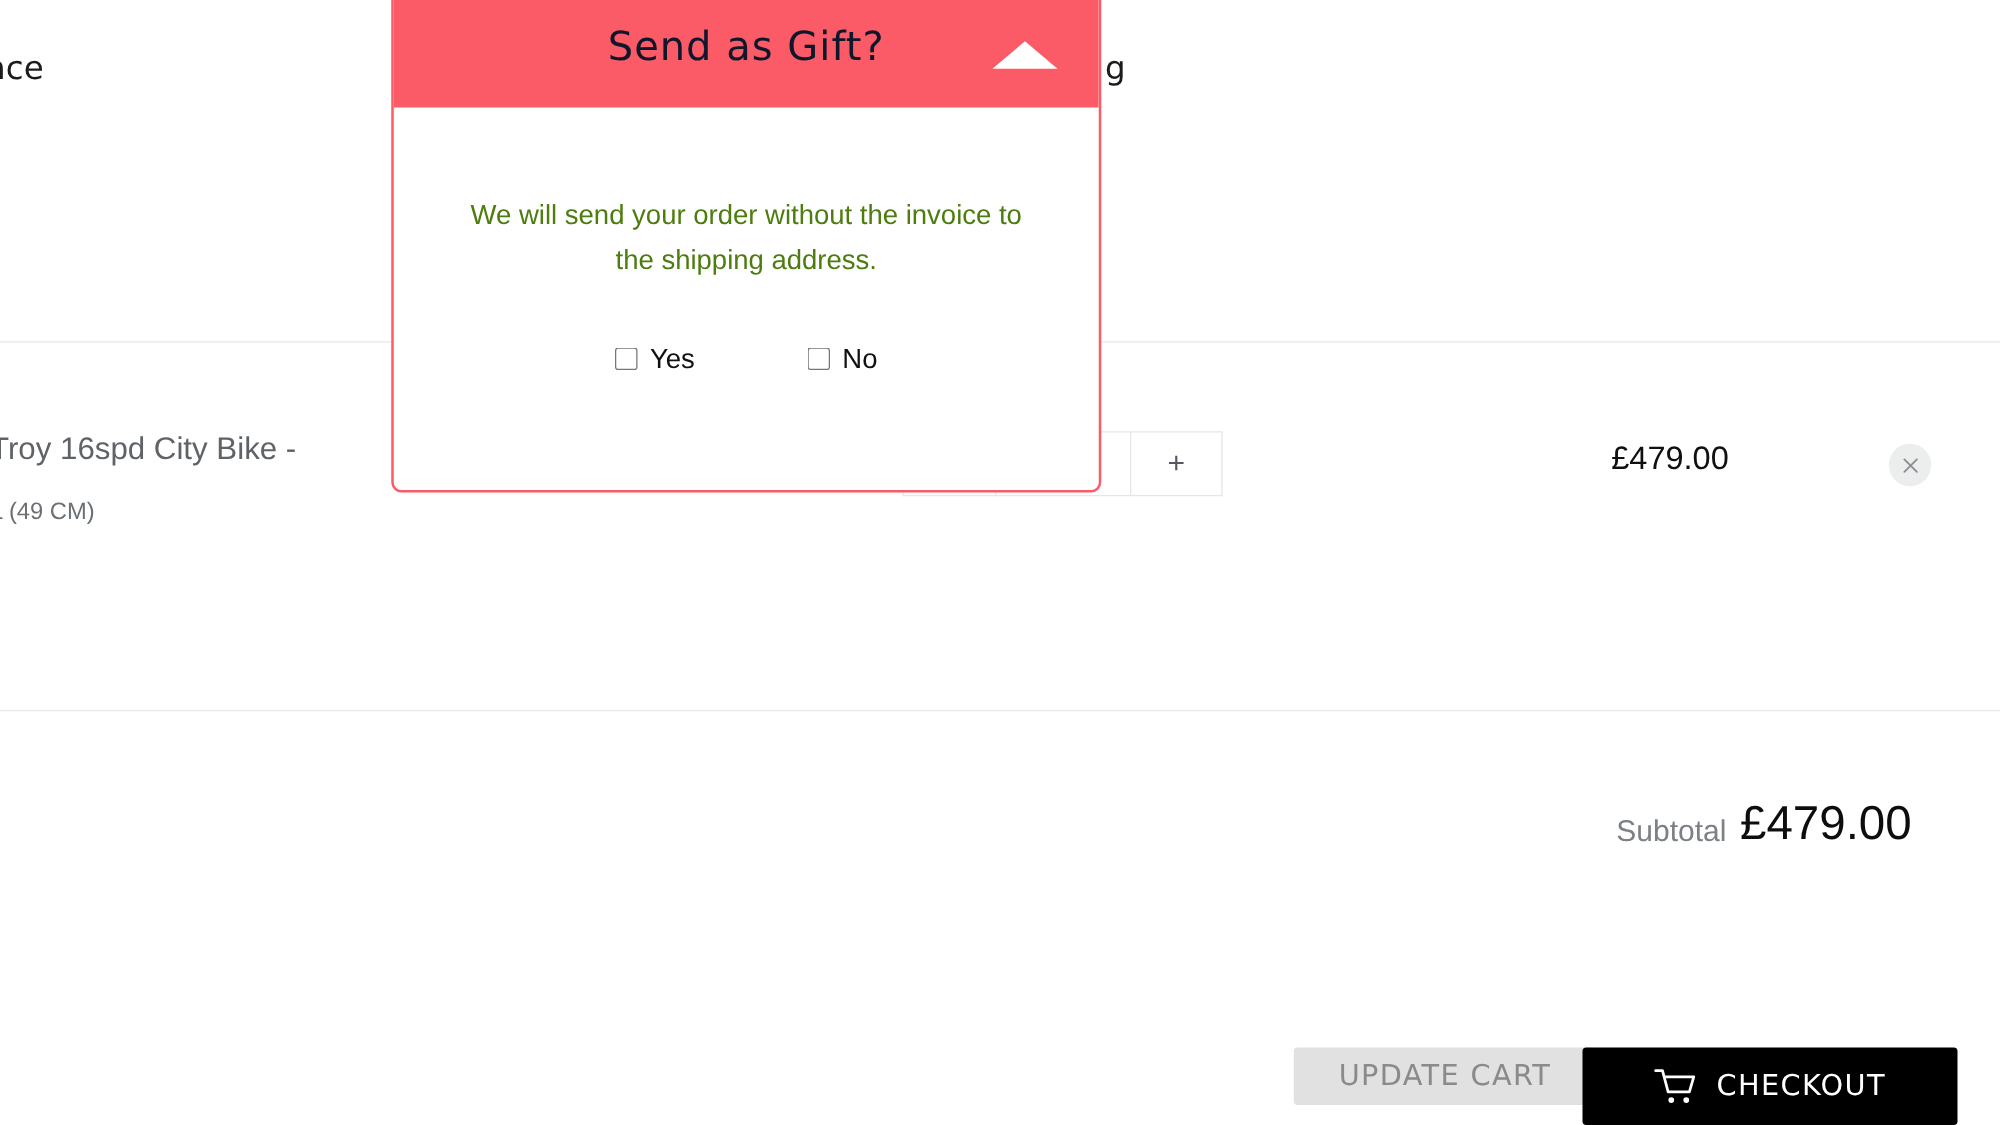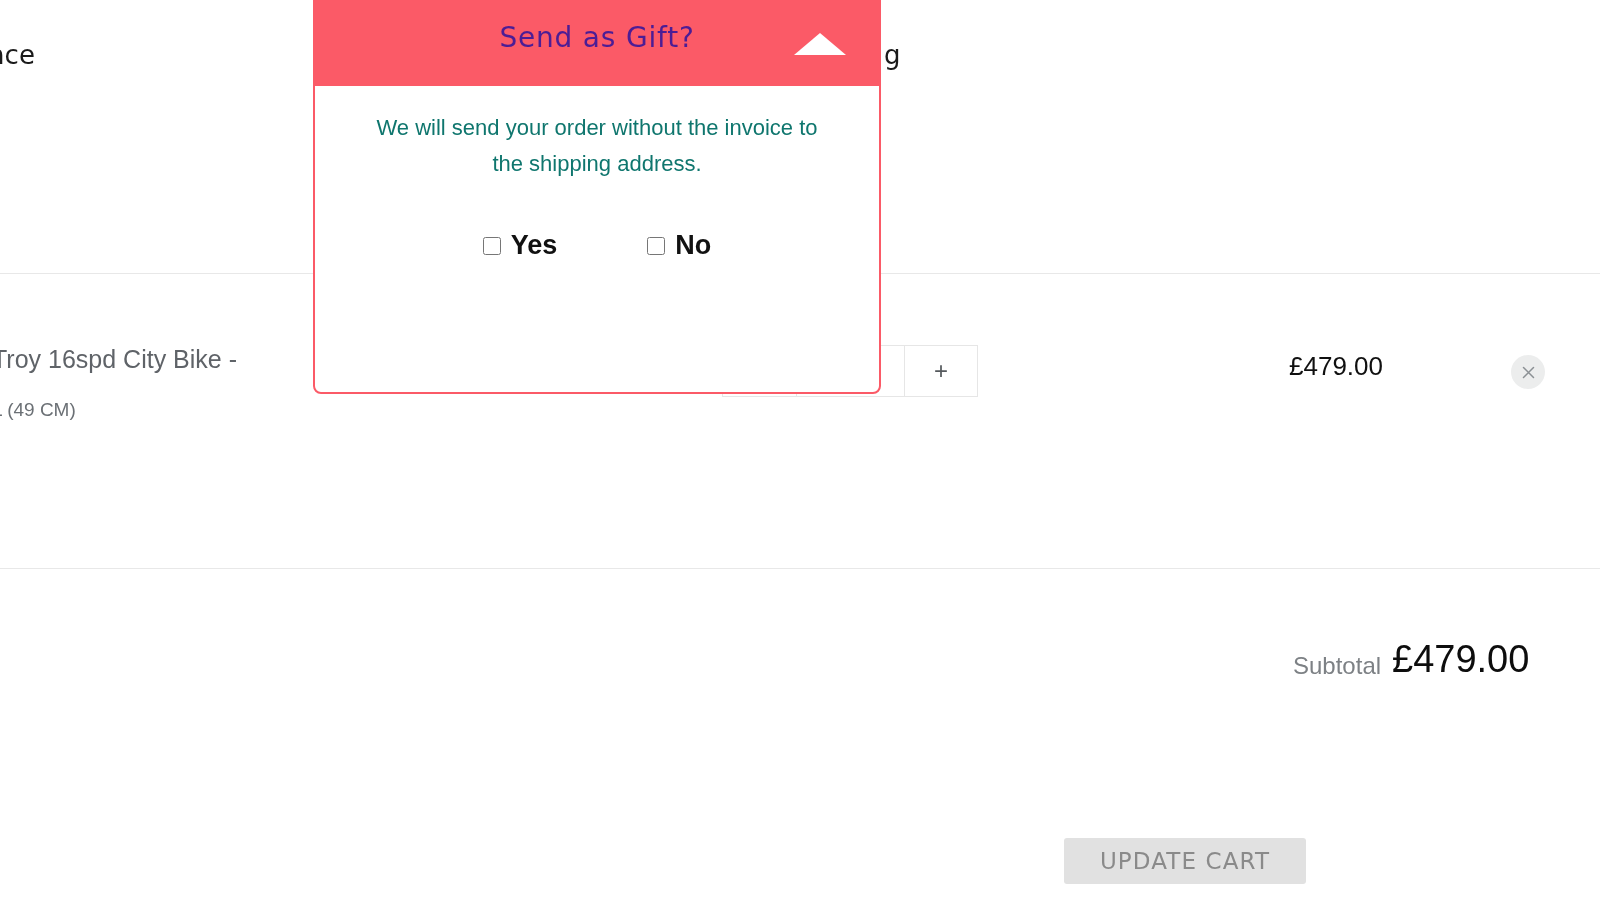--- a/index.html
+++ b/index.html
@@ -146,21 +146,21 @@
     top: 765px;
     font-size: 23px;
     font-style: italic;
     color: #70757a;
     white-space: nowrap;
   }
 
   
   .btn-update {
     position: absolute;
-    left: 1064px;
+    left: 1035px;
     top: 838px;
     width: 242px;
     height: 46px;
     background: #e1e1e1;
     border: none;
     border-radius: 3px;
     font-family: "DejaVu Sans", sans-serif;
     font-size: 23px;
     letter-spacing: 1.1px;
     color: #8a8a8a;
@@ -203,45 +203,45 @@
   .modal-header {
     position: relative;
     height: 98px;
     background: #fb5a67;
     display: flex;
     align-items: center;
     justify-content: center;
   }
   .modal-title {
     font-family: "DejaVu Sans", sans-serif;
-    font-size: 28px;
-    color: #4c1d95;
+    font-size: 32px;
+    color: #0f172a;
     letter-spacing: 0.8px;
   }
   .modal-caret {
     position: absolute;
     right: 33px;
     top: 45px;
     width: 0;
     height: 0;
     border-left: 26px solid transparent;
     border-right: 26px solid transparent;
     border-bottom: 22px solid #ffffff;
     cursor: pointer;
   }
   .modal-body {
     padding: 0 46px;
     text-align: center;
   }
   .modal-text {
     margin: 0;
-    padding-top: 24px;
+    padding-top: 68px;
     font-size: 22px;
     line-height: 36px;
-    color: #0f766e;
+    color: #4d7c0f;
   }
   .modal-choices {
     margin-top: 50px;
     display: flex;
     align-items: center;
     justify-content: center;
     gap: 90px;
   }
   .choice {
     display: flex;
@@ -249,24 +249,23 @@
     gap: 10px;
     cursor: pointer;
   }
   .choice input[type="checkbox"] {
     width: 18px;
     height: 18px;
     margin: 0;
     cursor: pointer;
   }
   .choice-label {
-    font-size: 27px;
+    font-size: 22px;
     color: #111111;
     line-height: 1;
-    font-weight: bold;
   }
 </style>
 </head>
 <body>
 
 <div id="page">
 
   <div class="nav">
     <span class="nav-item one">nce</span>
     <span class="nav-item three">g</span>
@@ -292,20 +291,30 @@
         <path d="M3.5 3.5 L13.5 13.5 M13.5 3.5 L3.5 13.5" stroke="#8b9094" stroke-width="1.5" stroke-linecap="round" fill="none"></path>
       </svg>
     </span>
   </button>
 
   <div class="subtotal-label">Subtotal</div>
   <div class="subtotal-value">£479.00</div>
 
   <button class="btn-update">UPDATE CART</button>
 
+  <button class="btn-checkout">
+    <span>
+      <svg width="34" height="30" viewBox="0 0 34 30" aria-hidden="true">
+        <path d="M1.5 2.5 H7 L11.5 19.5 H28.5 L32 7.5 H9" stroke="#ffffff" stroke-width="2.2" fill="none" stroke-linecap="round" stroke-linejoin="round"></path>
+        <circle cx="14" cy="26" r="2.3" fill="#ffffff"></circle>
+        <circle cx="26" cy="26" r="2.3" fill="#ffffff"></circle>
+      </svg>
+    </span>
+    <span>CHECKOUT</span>
+  </button>
 
   <div class="modal">
     <div class="modal-header">
       <span class="modal-title">Send as Gift?</span>
       <span class="modal-caret"></span>
     </div>
     <div class="modal-body">
       <p class="modal-text">We will send your order without the invoice to the shipping address.</p>
       <div class="modal-choices">
         <label class="choice">

